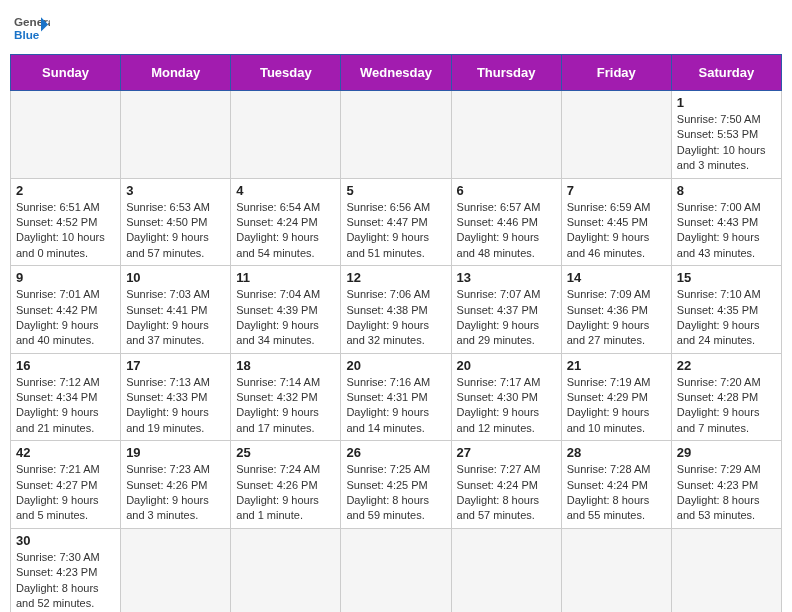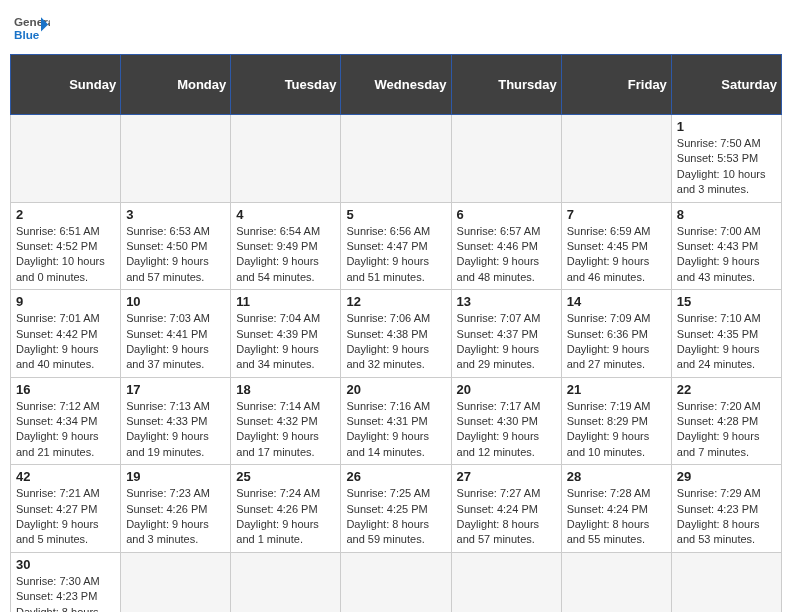--- a/index.html
+++ b/index.html
@@ -38,26 +38,26 @@
     .location-title {
       font-size: 15px;
       color: #555;
     }
     .calendar {
       width: 100%;
       border-collapse: collapse;
       border: 1px solid #ccc;
     }
     .calendar th {
-      background-color: #404040;
+      background-color: #a21caf;
       color: #fff;
       font-size: 13px;
       font-weight: bold;
-      padding: 22px 4px;
-      text-align: right;
+      padding: 10px 4px;
+      text-align: center;
       border: 1px solid #2d59a8;
     }
     .calendar td {
       border: 1px solid #ccc;
       vertical-align: top;
       padding: 4px 5px;
       width: calc(100% / 7);
       min-height: 70px;
       font-size: 11px;
       color: #333;
@@ -132,21 +132,21 @@
         </td>
         <td>
           <span class="day-number">3</span>
           <div class="day-info">Sunrise: 6:53 AM
 Sunset: 4:50 PM
 Daylight: 9 hours and 57 minutes.</div>
         </td>
         <td>
           <span class="day-number">4</span>
           <div class="day-info">Sunrise: 6:54 AM
-Sunset: 9:49 PM
+Sunset: 4:24 PM
 Daylight: 9 hours and 54 minutes.</div>
         </td>
         <td>
           <span class="day-number">5</span>
           <div class="day-info">Sunrise: 6:56 AM
 Sunset: 4:47 PM
 Daylight: 9 hours and 51 minutes.</div>
         </td>
         <td>
           <span class="day-number">6</span>
@@ -194,21 +194,21 @@
         </td>
         <td>
           <span class="day-number">13</span>
           <div class="day-info">Sunrise: 7:07 AM
 Sunset: 4:37 PM
 Daylight: 9 hours and 29 minutes.</div>
         </td>
         <td>
           <span class="day-number">14</span>
           <div class="day-info">Sunrise: 7:09 AM
-Sunset: 6:36 PM
+Sunset: 4:36 PM
 Daylight: 9 hours and 27 minutes.</div>
         </td>
         <td>
           <span class="day-number">15</span>
           <div class="day-info">Sunrise: 7:10 AM
 Sunset: 4:35 PM
 Daylight: 9 hours and 24 minutes.</div>
         </td>
       </tr>
       <tr>
@@ -238,21 +238,21 @@
         </td>
         <td>
           <span class="day-number">20</span>
           <div class="day-info">Sunrise: 7:17 AM
 Sunset: 4:30 PM
 Daylight: 9 hours and 12 minutes.</div>
         </td>
         <td>
           <span class="day-number">21</span>
           <div class="day-info">Sunrise: 7:19 AM
-Sunset: 8:29 PM
+Sunset: 4:29 PM
 Daylight: 9 hours and 10 minutes.</div>
         </td>
         <td>
           <span class="day-number">22</span>
           <div class="day-info">Sunrise: 7:20 AM
 Sunset: 4:28 PM
 Daylight: 9 hours and 7 minutes.</div>
         </td>
       </tr>
       <tr>

